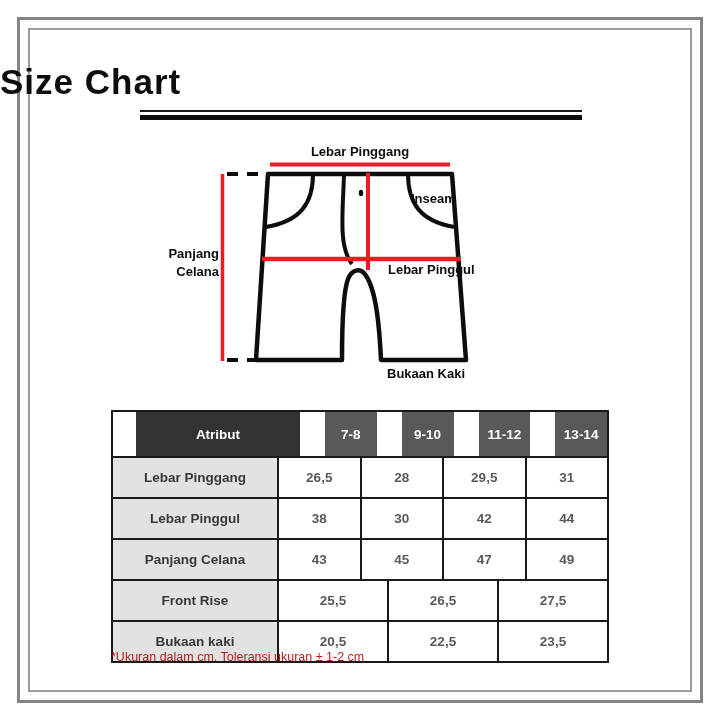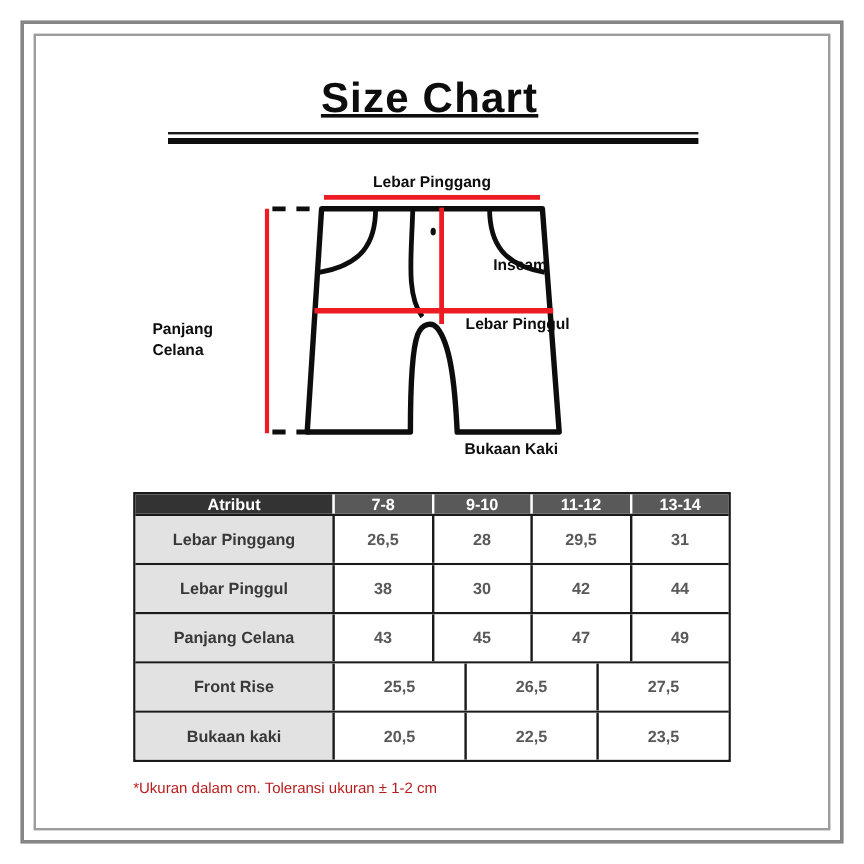--- a/index.html
+++ b/index.html
@@ -6,41 +6,41 @@
   html,body { width:720px; height:720px; background:#ffffff; }
   body { font-family:"Liberation Sans", sans-serif; position:relative; overflow:hidden; }
 
   .canvas { position:absolute; inset:0; background:#fff; }
 
   .frame-outer { position:absolute; left:17px; top:17px; right:17px; bottom:17px;
                  border:3px solid #858585; }
   .frame-inner { position:absolute; left:28px; top:28px; right:28px; bottom:28px;
                  border:2px solid #9c9c9c; }
 
-  .title { position:absolute; left:0; top:62px; width:716px; text-align:center;
-           font-size:35px; font-weight:bold; color:#0d0d0d; letter-spacing:1px;text-decoration:underline; }
+  .title { position:absolute; left:0; top:62px; width:716px; text-align:left;
+           font-size:35px; font-weight:bold; color:#0d0d0d; letter-spacing:1px; }
 
   .rule { position:absolute; left:140px; top:110px; width:442px; }
   .rule-thin  { height:2px; background:#1a1a1a; }
   .rule-gap   { height:3px; }
   .rule-thick { height:5px; background:#0d0d0d; }
 
   .diagram { position:absolute; left:140px; top:140px; }
 
   .dlabel { position:absolute; font-size:13px; font-weight:bold; color:#0d0d0d; white-space:nowrap; }
   .lbl-waist   { left:260px; top:144px; width:200px; text-align:center; }
-  .lbl-inseam  { left:383px; top:213px;padding-left:28px; }
+  .lbl-inseam  { left:383px; top:191px;padding-left:28px; }
   .lbl-hip     { left:388px; top:262px; }
-  .lbl-length  { left:127px; top:245px; width:92px; text-align:left; line-height:18px;margin-top:20px; }
+  .lbl-length  { left:127px; top:245px; width:92px; text-align:right; line-height:18px; }
   .lbl-leg     { left:387px; top:366px; }
 
   .size-table { position:absolute; left:111px; top:410px; width:498px;
                 border:2px solid #1a1a1a; background:#fff; }
   .trow { display:flex; }
-  .thead-row .tcell { height:16px; color:#ffffff; font-weight:bold; font-size:13.5px; }
+  .thead-row .tcell { height:44px; color:#ffffff; font-weight:bold; font-size:13.5px;margin-left:23px; }
   .tbody-row { border-top:2px solid #1a1a1a; }
   .tbody-row .tcell { height:39px; font-size:13.5px; }
   .tcell { display:flex; align-items:center; justify-content:center;font-weight:bold; }
   .col-attr { width:164px; flex:0 0 164px; }
   .col-size { flex:1 1 0; }
   .hd-attr { background:#333333; }
   .hd-size { background:#595959; border-left:2px solid #ffffff; }
   .cell-label { background:#e2e2e2; font-weight:bold; color:#383838; }
   .cell-val { background:#ffffff; color:#595959; border-left:2px solid #1a1a1a; }
 

